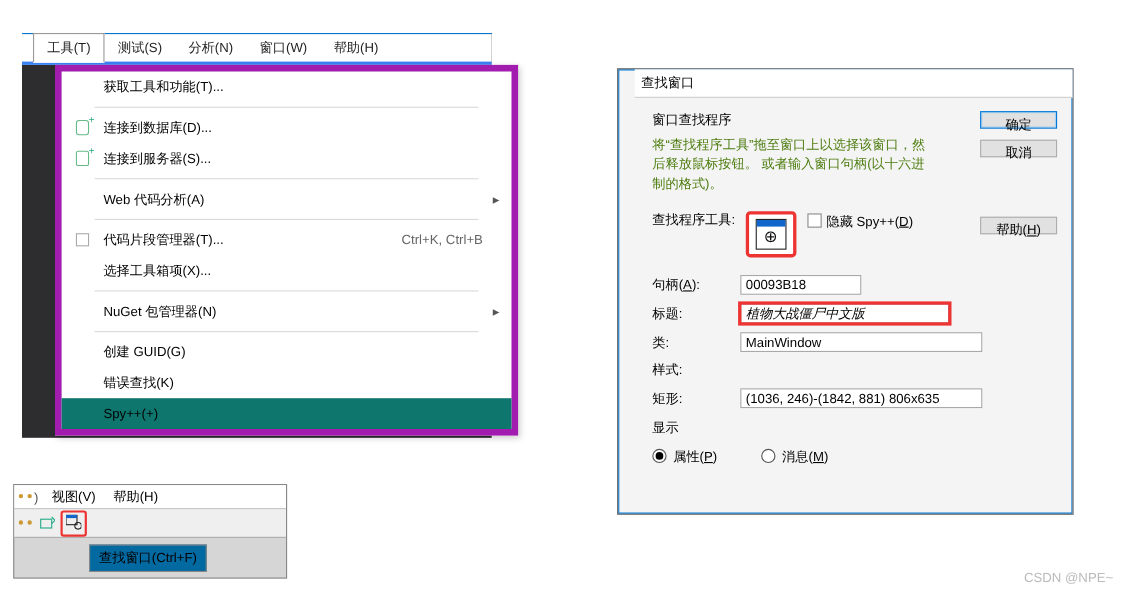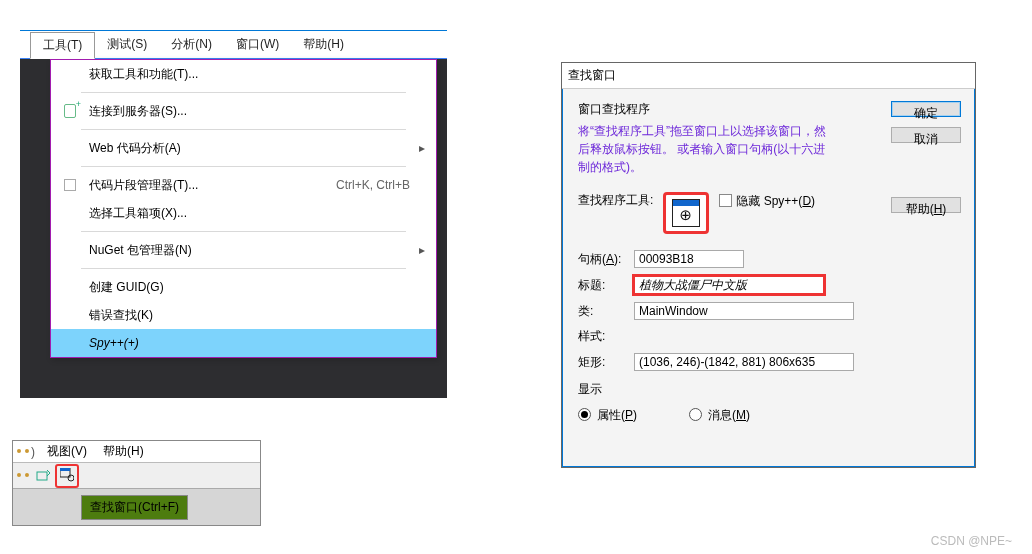--- a/index.html
+++ b/index.html
@@ -15,55 +15,55 @@
     }
     .panel1 {
       position: absolute;
       left: 20px; top: 30px;
       width: 427px; height: 368px;
       background: #2d2d30;
       border-top: 1px solid #0078d7;
     }
     .menubar {
       background: #fff;
-      border-bottom: 1px solid #3b82f6;
+      border-bottom: 3px solid #3b82f6;
       display: flex;
       padding-left: 10px;
       height: 28px;
-      align-items: center;
+      align-items: flex-end;
     }
     .menubar .menu-item {
       padding: 4px 12px;
       color: #1e1e1e;
       cursor: default;
     }
     .menubar .menu-item.active {
       background: #fff;
       border: 1px solid #999;
       border-bottom: 1px solid #fff;
       position: relative;
       top: 1px;
       z-index: 3;
     }
     .dropdown {
       position: absolute;
       left: 30px; top: 28px;
-      width: 387px;
-      background: #fff;
-      border: 1px solid #a21caf;
+      width: 421px;
+      background: #fff;
+      border: 6px solid #a21caf;
       box-shadow: 2px 2px 6px rgba(0,0,0,0.2);
       z-index: 2;
     }
     .dropdown-row {
       display: flex;
       align-items: center;
       height: 28px;
       padding: 0 8px;
     }
-    .dropdown-row.highlighted { background: #7dd3fc; font-style: italic; }
+    .dropdown-row.highlighted { background: #0f766e; }
     .dropdown-row .icon-col {
       width: 22px;
       display: flex;
       justify-content: center;
     }
     .dropdown-row .label {
       flex: 1;
       padding-left: 8px;
     }
     .dropdown-row .shortcut {
@@ -122,49 +122,49 @@
       font-size: 10px;
     }
     .redbox1 {
       border: 2px solid #e33;
       border-radius: 3px;
       padding: 1px 2px;
     }
     .tooltip {
       position: absolute;
       left: 68px; top: 54px;
-      background: #4d7c0f;
+      background: #0369a1;
       border: 1px solid #888;
       padding: 3px 8px;
       font-size: 12px;
     }
     
     .dialog {
       position: absolute;
       left: 561px; top: 62px;
       width: 415px; height: 406px;
       background: #f4f4f4;
       border: 1px solid #666;
       box-shadow: 0 0 0 1px #0078d7 inset;
-      display: flex; flex-direction: column;
+      display: flex; flex-direction: column; padding-left: 15px;
     }
     .titlebar {
       height: 26px;
       background: #fff;
       display: flex; align-items: center;
       padding: 0 6px;
       border-bottom: 1px solid #ccc;
     }
     .dlg-body {
       flex: 1;
       padding: 10px 12px 10px 16px;
       position: relative;
     }
     .group-title { margin: 2px 0 4px 0; }
-    .desc { color: #6d28d9; line-height: 1.5; max-width: 255px; }
+    .desc { color: #4d7c0f; line-height: 1.5; max-width: 255px; }
     .side-buttons {
       position: absolute;
       right: 14px; top: 12px;
       display: flex; flex-direction: column; gap: 10px;
     }
     .win-btn {
       width: 70px; height: 16px;
       background: #e1e1e1;
       border: 1px solid #adadad;
       font-size: 12px;
@@ -189,41 +189,41 @@
       width: 28px;height: 28px; border: 1px solid #222; position:relative; background:#fff;
     }
     .finder-inner::before{content:"";position:absolute;left:0;top:0;width:100%;height:6px;background:#16c;}
     .finder-inner::after{content:"⊕";position:absolute;left:6px;top:6px;font-size:15px;color:#111;}
     .checkbox { width: 13px; height: 13px; border: 1px solid #888; display:inline-block; margin-right: 4px; background:#fff; position:relative; top:2px;}
     .fields { margin-top: 16px; }
     .field-row {
       display: grid;
       grid-template-columns: 56px 1fr;
       align-items: center;
-      gap: 0;
+      gap: 24px;
       margin-bottom: 8px;
     }
     .field-row input {
       height: 18px;
       border: 1px solid #a9a9a9;
       background: #fff;
       padding: 0 4px;
       font-family: inherit;
       font-size: 12px;
       width: 220px;
     }
     .field-row.redfield input { outline: 3px solid #e33; outline-offset: -1px; font-style: italic; }
-    .radio-row { display:flex; gap: 52px; margin-top:8px; align-items:center;}
+    .radio-row { display:flex; gap: 40px; margin-top:8px; align-items:center;}
     .radio {
       width: 13px; height: 13px; border: 1px solid #555; border-radius: 50%; display:inline-block; margin-right: 6px; position:relative; top:2px; background:#fff;
     }
     .radio.checked::after{content:"";position:absolute;left:2px;top:2px;width:7px;height:7px;background:#000;border-radius:50%;}
     .watermark {
       position: absolute;
-      right: 20px; bottom: 6px;
+      right: 20px; bottom: 22px;
       font-size: 12px;
       color: #bbb;
     }
     .under { text-decoration: underline; }
     .gear { width:12px; height:6px; border-top: 4px dotted #c93; display:inline-block; margin-right:2px;}
   </style>
 </head>
 <body>
 
 <div class="panel1">
@@ -235,20 +235,28 @@
     <div class="menu-item">帮助(H)</div>
   </div>
   <div class="dropdown" id="dropdown">
       <div class="dropdown-row">
         <span class="icon-col"></span>
         <span class="label">获取工具和功能(T)...</span>
         <span class="shortcut"></span>
         <span class="arrow-col"></span>
       </div>
       <div class="sep"></div>
+      <div class="dropdown-row">
+        <span class="icon-col">
+          <span class="glyph glyph-db"></span>
+        </span>
+        <span class="label">连接到数据库(D)...</span>
+        <span class="shortcut"></span>
+        <span class="arrow-col"></span>
+      </div>
       <div class="dropdown-row">
         <span class="icon-col">
           <span class="glyph glyph-srv"></span>
         </span>
         <span class="label">连接到服务器(S)...</span>
         <span class="shortcut"></span>
         <span class="arrow-col"></span>
       </div>
       <div class="sep"></div>
       <div class="dropdown-row">

